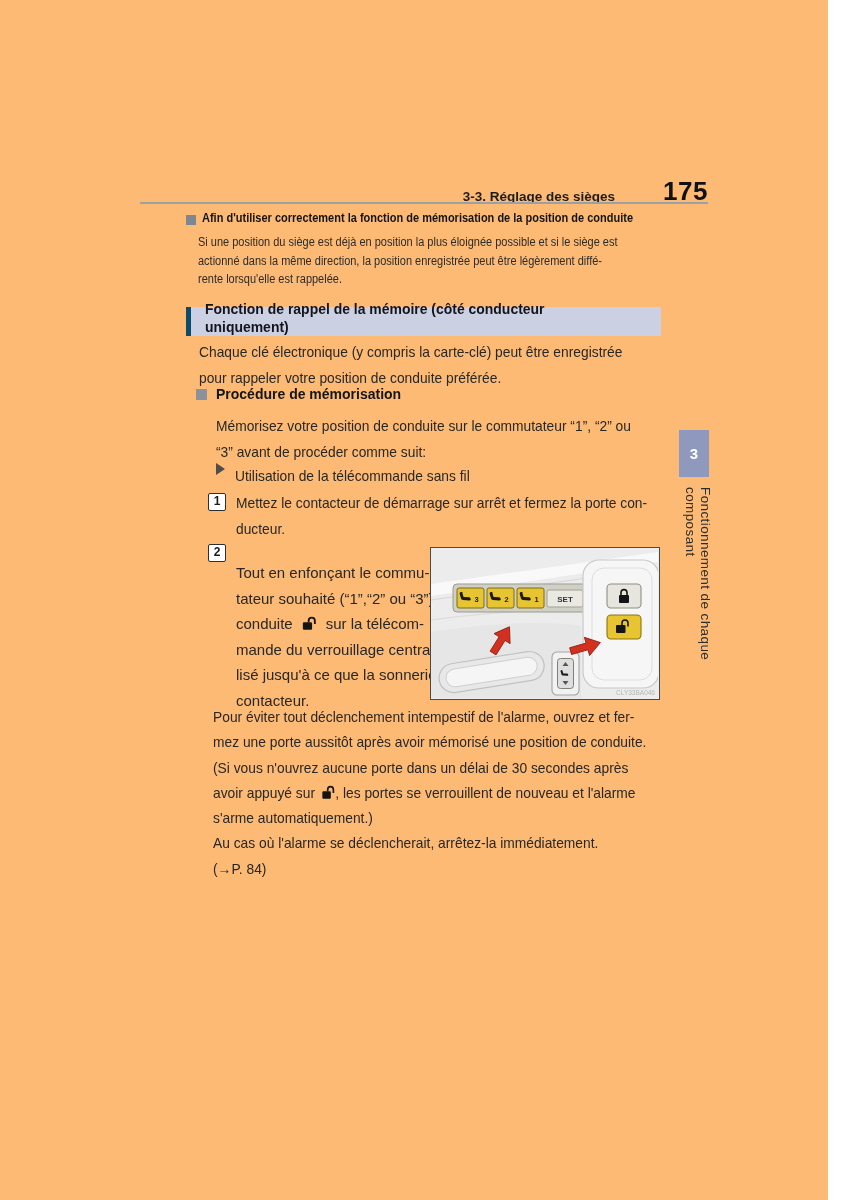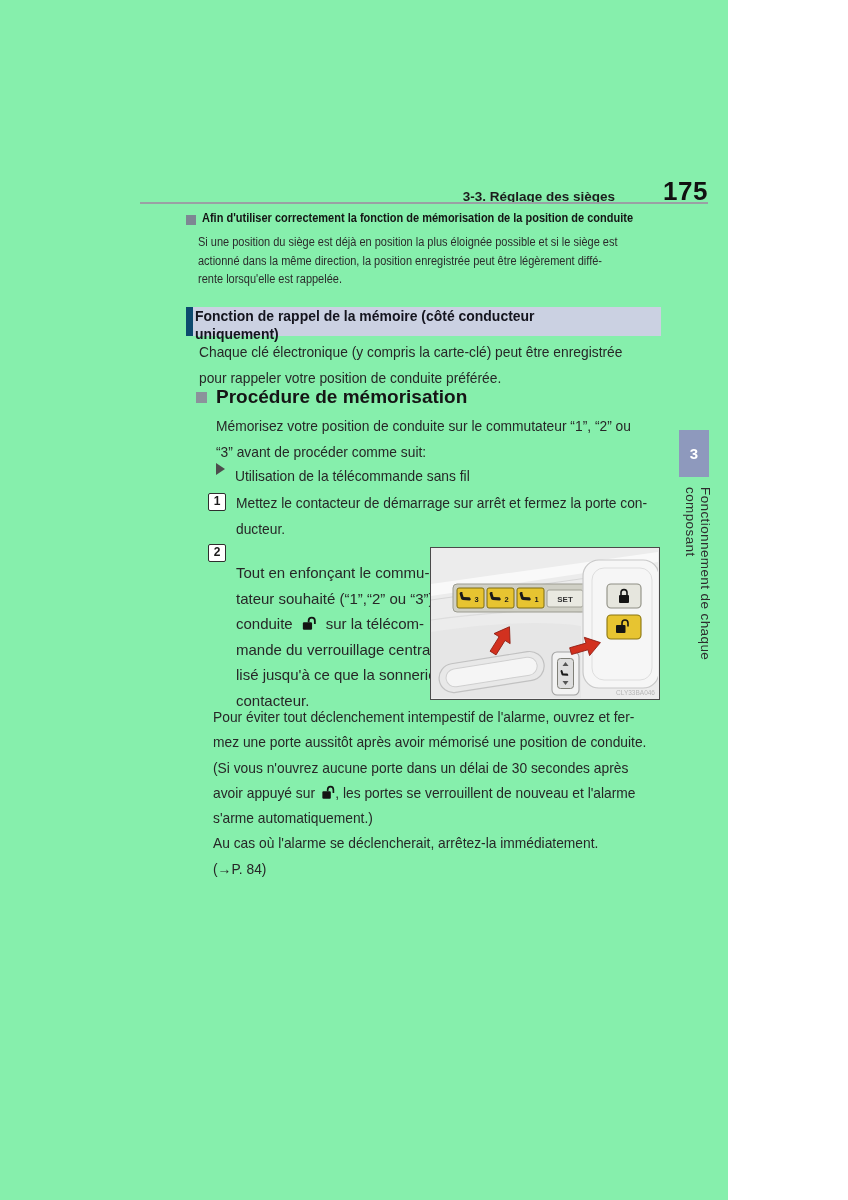--- a/index.html
+++ b/index.html
@@ -1,17 +1,17 @@
 <!DOCTYPE html>
 <html><head>
 <meta charset="utf-8">
 <style>
   html,body{margin:0;padding:0;background:#ffffff;}
   #page{
-    position:relative;width:728px;height:1200px;background:#86efac;overflow:hidden;
+    position:relative;width:828px;height:1200px;background:#fdba74;overflow:hidden;
     font-family:"Liberation Sans","DejaVu Sans",sans-serif;color:#262626;
   }
   .abs{position:absolute;}
   .line{white-space:pre;display:block;}
   
   .sq92{transform:scaleX(.92);transform-origin:0 0;}
   .sq88{transform:scaleX(.88);transform-origin:0 0;}
   .sq90{transform:scaleX(.90);transform-origin:0 0;}
 
   
@@ -20,30 +20,30 @@
   #header-page{font-size:26px;font-weight:bold;color:#111;letter-spacing:.5px;}
   #header-rule{top:202px;left:140px;width:568px;height:2px;background:#9aa0a4;}
 
   
   #notice-title{top:211px;left:186px;display:flex;align-items:flex-end;gap:6px;}
   .sq-bullet{width:10px;height:10px;background:#7d8793;margin-top:3px;flex:0 0 auto;}
   #notice-title-text{font-size:12.5px;font-weight:bold;color:#141414;}
   #notice-para{top:233px;left:198px;width:470px;font-size:12.5px;line-height:18.6px;color:#2b2b2b;}
 
   
-  #band{top:307px;left:186px;width:475px;height:29px;background:#cbd1e2;border-left:7px solid #0c4a6e;
-        display:flex;align-items:flex-start;box-sizing:border-box;padding-left:2px;}
+  #band{top:307px;left:186px;width:475px;height:29px;background:#cbd1e2;border-left:5px solid #0c4a6e;
+        display:flex;align-items:flex-end;box-sizing:border-box;padding-left:14px;}
   #band-title{font-size:15.5px;font-weight:bold;color:#14141e;}
 
   .body15{font-size:15px;line-height:25.5px;color:#272727;}
 
   #intro{top:339px;left:199px;width:462px;}
   #sub-head{top:386px;left:196px;display:flex;align-items:center;gap:9px;}
   .sq-bullet2{width:11px;height:11px;background:#8b929b;flex:0 0 auto;}
-  #sub-title{font-size:19px;font-weight:bold;color:#151515;text-align:center;}
+  #sub-title{font-size:14px;font-weight:bold;color:#151515;text-align:center;}
   #memorize{top:413px;left:216px;width:446px;}
 
   #remote-item{top:463px;left:216px;display:flex;align-items:flex-start;gap:10px;}
   .tri{width:0;height:0;border-top:6px solid transparent;border-bottom:6px solid transparent;border-left:9px solid #4d4d4d;flex:0 0 auto;}
 
   .stepbox{width:16px;height:16px;border:1.6px solid #2e2e2e;border-radius:2px;font-size:12px;font-weight:bold;
            color:#1b1b1b;display:flex;align-items:center;justify-content:center;flex:0 0 auto;margin-top:3px;background:#fff;}
   #step1{top:490px;left:208px;display:flex;gap:10px;}
   #step1-text{width:430px;}
   #step2{top:541px;left:208px;display:flex;gap:10px;}

